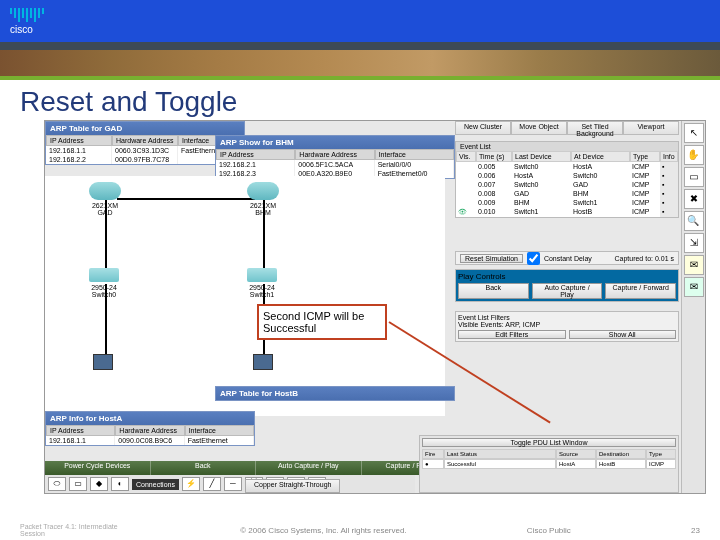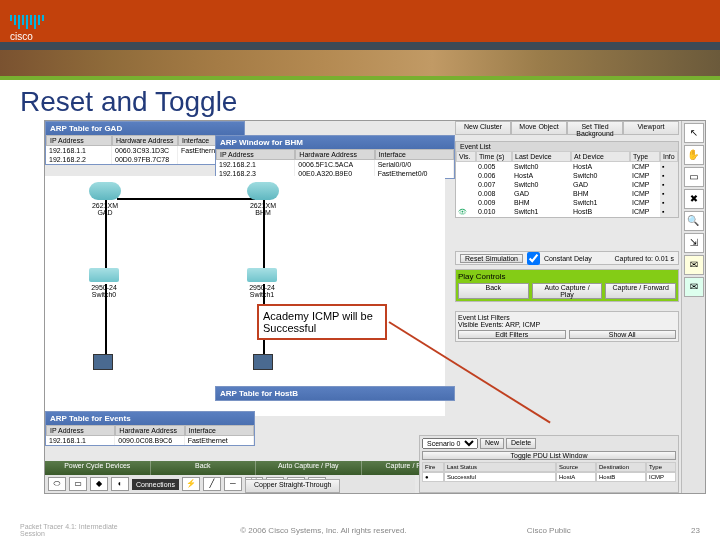--- a/index.html
+++ b/index.html
@@ -1,18 +1,18 @@
 <!DOCTYPE html>
 <html><head>
 <meta charset="utf-8">
 <style>
   * { box-sizing: border-box; margin: 0; padding: 0; font-family: Arial, sans-serif; }
   body { width: 720px; height: 540px; background: #fff; position: relative; overflow: hidden; }
 
-  .topbar { height: 50px; background: #c2410c; display: flex; align-items: flex-end; justify-content: space-between; padding: 0 10px; border-bottom: 8px solid #3d4a56; }
+  .topbar { height: 50px; background: #1d4ed8; display: flex; align-items: center; justify-content: space-between; padding: 0 10px; border-bottom: 8px solid #3d4a56; }
   .logo { color: #fff; font-size: 10px; display: flex; flex-direction: column; align-items: flex-start; }
   .logo-bars { display: flex; gap: 2px; margin-bottom: 2px; }
   .logo-bars span { width: 2px; background: #00b5e2; display: inline-block; }
   .academy { color: #fff; font-size: 12px; }
   .accent-strip { height: 30px; background: linear-gradient(90deg, #7a5230 0%, #8f6b3a 15%, #a47b45 30%, #b48a52 45%, #c19a65 60%, #9a7c4a 75%, #6b5a3b 100%); border-bottom: 4px solid #78b030; }
 
   .slide-title { font-size: 28px; color: #223a7a; padding: 6px 20px; }
 
   .app { position: absolute; top: 120px; left: 44px; right: 14px; bottom: 46px; background: #e8e8e8; border: 1px solid #999; font-size: 8px; padding-left: 24px; }
 
@@ -52,21 +52,21 @@
   .el-row { display: flex; background: #fff; }
   .el-row .c-vis { width: 20px; }
   .el-row .c-time { width: 36px; }
   .el-row .c-dev { flex: 1; }
   .el-row .c-type { width: 30px; }
   .el-row .c-info { width: 18px; background: #e8e8e8; }
   .eye { color: #2a6; }
 
   .reset-row { position: absolute; top: 130px; left: 410px; right: 26px; height: 14px; background: #f0f0f0; border: 1px solid #bbb; display: flex; align-items: center; gap: 4px; padding: 0 4px; font-size: 7px; }
   .btn { background: linear-gradient(#f8f8f8,#dcdcdc); border: 1px solid #999; padding: 0 4px; font-size: 7px; }
-  .play-ctrl { position: absolute; top: 148px; left: 410px; right: 26px; background: #84cc16; border: 1px solid #bbb; padding: 2px; }
+  .play-ctrl { position: absolute; top: 148px; left: 410px; right: 26px; background: #0369a1; border: 1px solid #bbb; padding: 2px; }
   .play-row { display: flex; gap: 3px; margin-top: 2px; }
   .play-row .btn { flex: 1; text-align: center; }
 
   .filters { position: absolute; top: 190px; left: 410px; right: 26px; background: #f0f0f0; border: 1px solid #bbb; padding: 2px; font-size: 7px; }
   .filters-row { display: flex; gap: 3px; margin-top: 2px; }
   .filters-row .btn { flex: 1; text-align: center; }
 
   .callout { position: absolute; top: 183px; left: 212px; width: 130px; background: #fff; border: 2px solid #c04020; padding: 4px; font-size: 11px; z-index: 5; }
   .callout-line { position: absolute; top: 200px; left: 344px; width: 190px; height: 2px; background: #c04020; transform: rotate(32deg); transform-origin: left center; z-index: 4; }
 
@@ -127,21 +127,21 @@
         <div>FastEthernet0/0</div>
       </div>
     <div class="arp-row">
         <div>192.168.2.2</div>
         <div>00D0.97FB.7C78</div>
         <div></div>
       </div>
   </div>
 
   <div class="arp-bhm">
-    <div class="arp-title">ARP Window for BHM</div>
+    <div class="arp-title">ARP Show for BHM</div>
     <div class="arp-hdr">
       <div>IP Address</div>
       <div>Hardware Address</div>
       <div>Interface</div>
     </div>
     <div class="arp-row">
         <div>192.168.2.1</div>
         <div>0006.5F1C.5ACA</div>
         <div>Serial0/0/0</div>
       </div>
@@ -289,34 +289,34 @@
       <span class="btn">Edit Filters</span>
       <span class="btn">Show All</span>
     </div>
   </div>
 
   <div class="arp-host">
     <div class="arp-title">ARP Table for HostB</div>
   </div>
 
   <div class="arp-hosta">
-    <div class="arp-title">ARP Table for Events</div>
+    <div class="arp-title">ARP Info for HostA</div>
     <div class="arp-hdr">
       <div>IP Address</div>
       <div>Hardware Address</div>
       <div>Interface</div>
     </div>
     <div class="arp-row">
         <div>192.168.1.1</div>
         <div>0090.0C08.B9C6</div>
         <div>FastEthernet</div>
       </div>
   </div>
 
-  <div class="callout">Academy ICMP will be Successful</div>
+  <div class="callout">Second ICMP will be Successful</div>
   <div class="callout-line"></div>
 
   <div class="bottom-ctrl">
     <div>Power Cycle Devices</div>
     <div>Back</div>
     <div>Auto Capture / Play</div>
     <div>Capture / Forward</div>
     <div>Event List</div>
     <div class="sim">Simulation</div>
   </div>
@@ -332,25 +332,20 @@
     <div class="dev-icon">─</div>
     <div class="dev-icon">╳</div>
     <div class="dev-icon" style="color:#c33">≈</div>
     <div class="dev-icon">~</div>
     <div class="dev-icon">⋯</div>
   </div>
   <div class="copper">Copper Straight-Through</div>
 
   <div class="scenario">
     <div class="scen-row">
-      <select style="font-size:7px"><option>Scenario 0</option></select>
-      <span class="btn">New</span>
-      <span class="btn">Delete</span>
-    </div>
-    <div class="scen-row">
         <span class="btn" style="flex:1;text-align:center">Toggle PDU List Window</span>
       </div>
     <div class="pdu-hdrs">
       <div class="c-fire">Fire</div>
       <div class="c-stat">Last Status</div>
       <div class="c-src">Source</div>
       <div class="c-dst">Destination</div>
       <div class="c-ptype">Type</div>
     </div>
     <div class="pdu-row">

